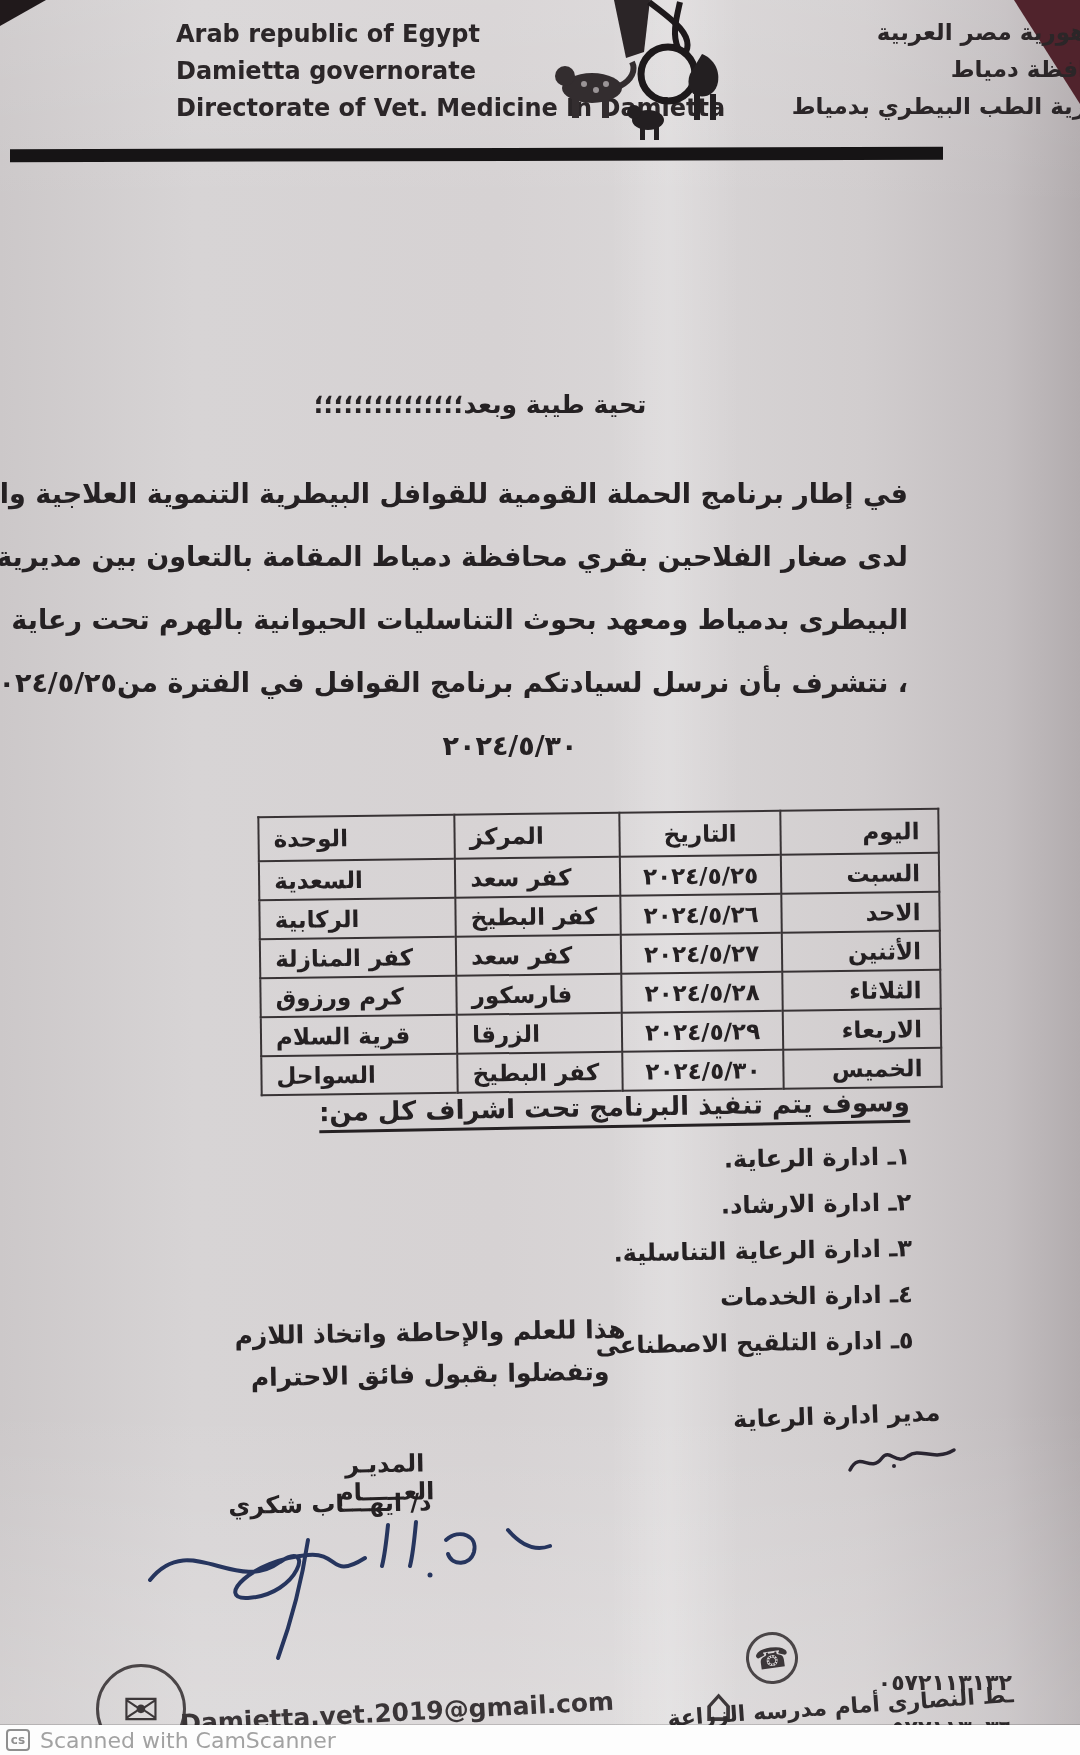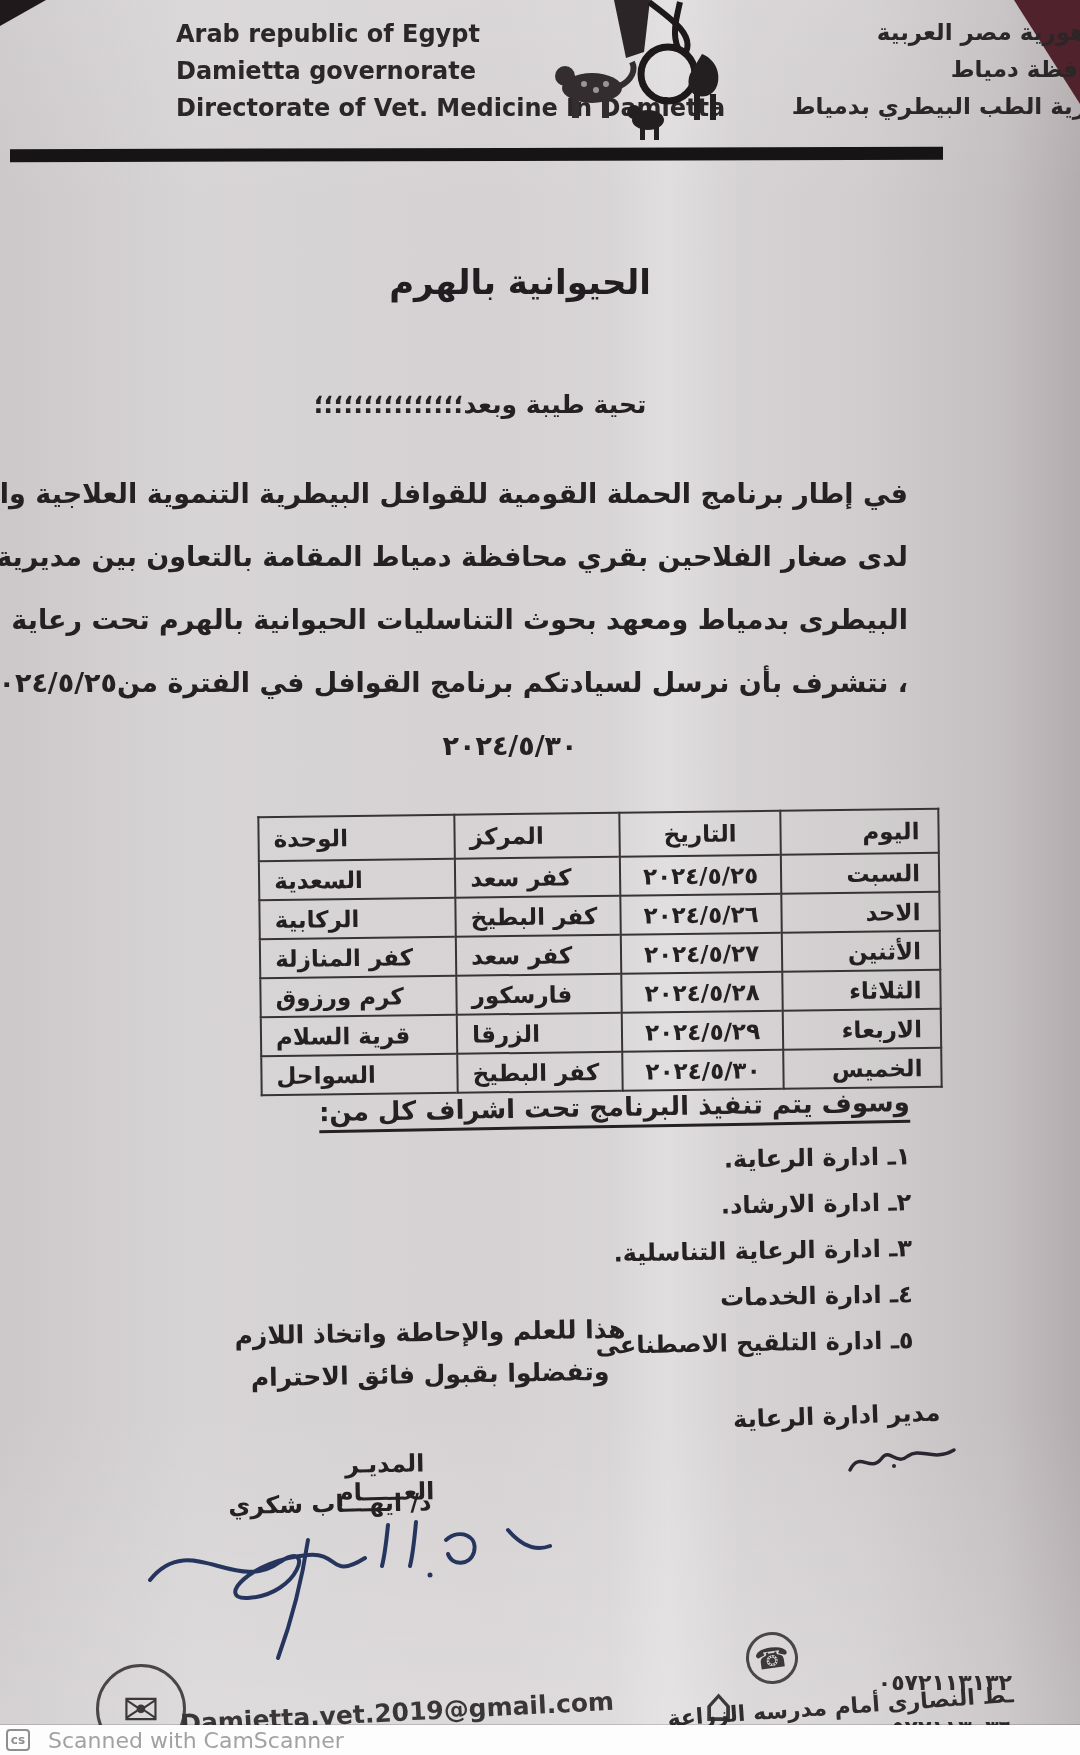--- a/index.html
+++ b/index.html
@@ -50,21 +50,21 @@
     display:flex;align-items:center;justify-content:center;font-size:44px;color:#3c3739;}
   .ft-mail{position:absolute;left:180px;top:1698px;font-size:25px;font-weight:bold;color:#3a3537;transform:rotate(-3deg);}
   .ft-phone-icon{position:absolute;left:746px;top:1632px;width:46px;height:46px;border:3px solid #4a4547;border-radius:50%;
     display:flex;align-items:center;justify-content:center;font-size:28px;color:#3c3739;transform:rotate(-8deg);}
   .ft-house-icon{position:absolute;left:704px;top:1682px;font-size:46px;color:#3c3739;line-height:1;}
   .ft-phone{position:absolute;right:68px;direction:rtl;font-size:22px;font-weight:bold;color:#302c2e;}
   .p1{top:1716px;}
   .p2{top:1670px;}
   .ft-addr{position:absolute;right:66px;top:1694px;direction:rtl;font-size:22px;font-weight:bold;color:#302c2e;transform:rotate(-4deg);}
   .cam-bar{position:absolute;left:0;right:0;bottom:0;height:30px;background:#fdfdfd;display:flex;align-items:center;box-shadow:0 -1px 0 rgba(0,0,0,.15);}
-  .cs-icon{width:20px;height:18px;border:2px solid #8f8f8f;border-radius:4px;margin-left:6px;margin-right:8px;
+  .cs-icon{width:20px;height:18px;border:2px solid #8f8f8f;border-radius:4px;margin-left:6px;
     display:flex;align-items:center;justify-content:center;font-size:12px;font-weight:bold;color:#8f8f8f;}
   .cam-label{font-size:22px;color:#a2a2a2;margin-left:10px;}
 </style>
 </head>
 <body>
 
 <div class="page">
 
   <div class="crease"></div>
   <div class="corner-tl"></div>
@@ -101,21 +101,20 @@
   </div>
 
   <div class="hdr-ar">
     <div>هورية مصر العربية</div>
     <div>افظة  دمياط</div>
     <div>رية الطب البيطري بدمياط</div>
   </div>
 
   <div class="black-bar"></div>
 
-  <div class="title t2">الحيوانية بالهرم</div>
 
   <div class="salutation">تحية طيبة وبعد؛؛؛؛؛؛؛؛؛؛؛؛؛؛؛</div>
 
   <div class="body-block">
     <div class="body-line">في إطار برنامج الحملة القومية للقوافل البيطرية التنموية العلاجية والارشادية</div>
     <div class="body-line">لدى صغار الفلاحين  بقري محافظة دمياط المقامة بالتعاون بين مديرية الطب</div>
     <div class="body-line">البيطرى بدمياط ومعهد بحوث  التناسليات  الحيوانية بالهرم تحت رعاية سيادتكم</div>
     <div class="body-line">، نتشرف بأن نرسل لسيادتكم برنامج القوافل في الفترة من٢٠٢٤/٥/٢٥ وحتي</div>
     <div class="body-line center">٢٠٢٤/٥/٣٠</div>
   </div>

